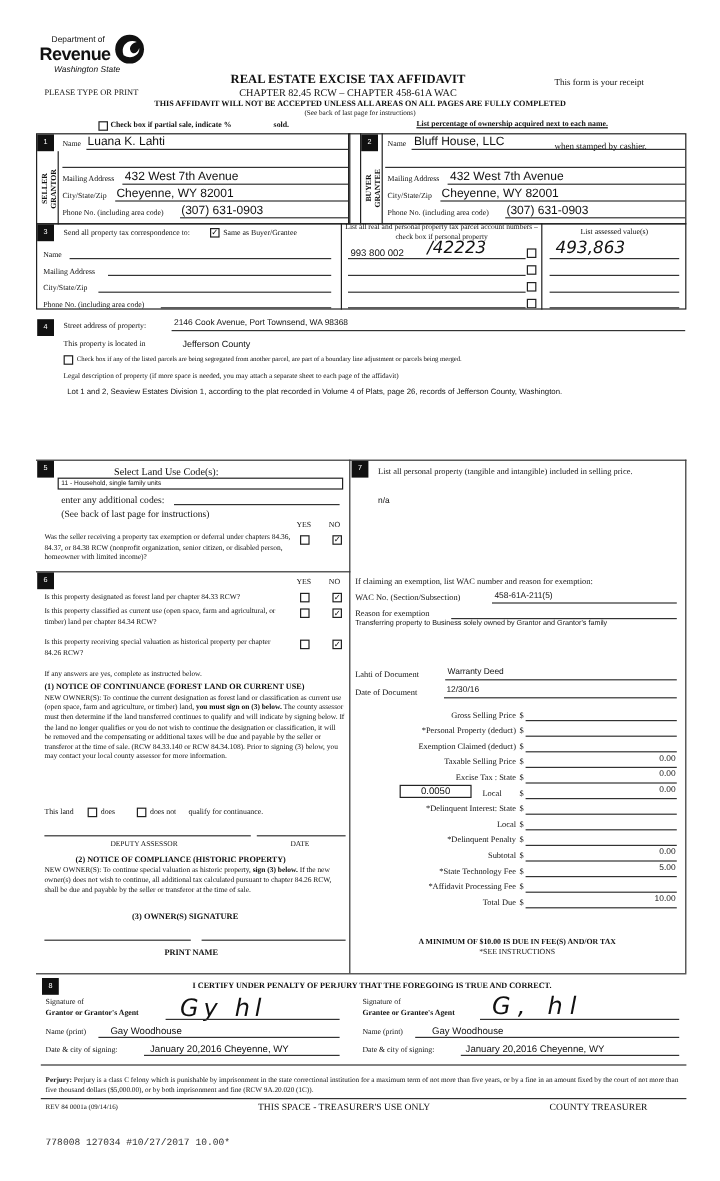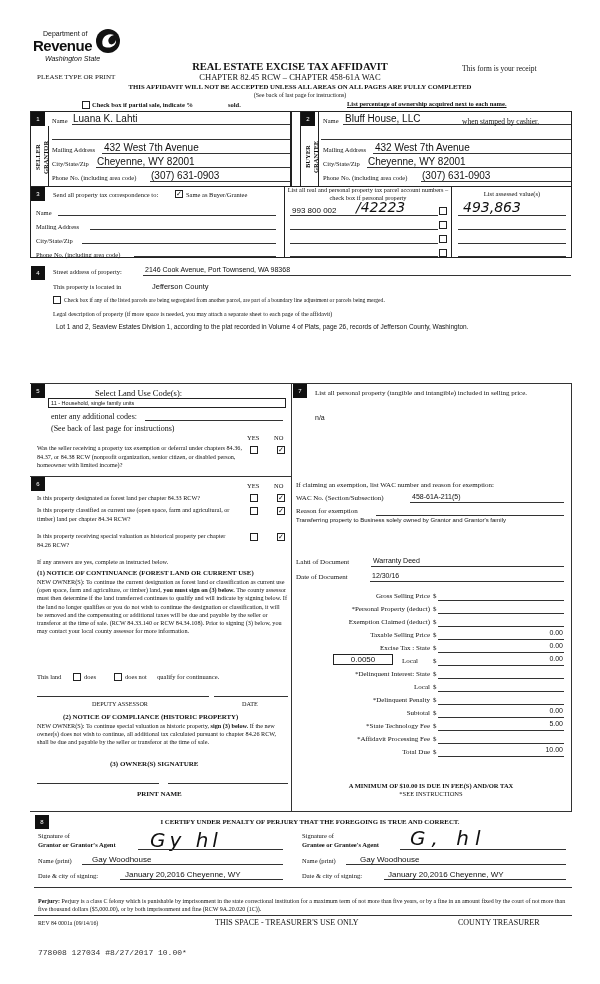--- a/index.html
+++ b/index.html
@@ -306,13 +306,13 @@
 <div class="abs" style="left:34px;top:887px;width:538px;height:1px;background:#333;"></div>
 
 <div class="abs" style="left:38px;top:897px;width:530px;font-size:6px;line-height:8px;">
   <span class="b">Perjury:</span>
   <span>Perjury is a class C felony which is punishable by imprisonment in the state correctional institution for a maximum term of not more than five years, or by a fine in an amount fixed by the court of not more than five thousand dollars ($5,000.00), or by both imprisonment and fine (RCW 9A.20.020 (1C)).</span>
 </div>
 <div class="abs" style="left:34px;top:915px;width:538px;height:1px;background:#333;"></div>
 <div class="abs" style="left:38px;top:920px;font-size:5.8px;">REV 84 0001a (09/14/16)</div>
 <div class="abs" style="left:215px;top:918px;font-size:8px;">THIS SPACE - TREASURER'S USE ONLY</div>
 <div class="abs" style="left:458px;top:918px;font-size:8px;">COUNTY TREASURER</div>
-<div class="abs mono" style="left:38px;top:948px;font-size:8px;color:#333;">778008 127034 #8/27/2017 10.00*</div>
+<div class="abs mono" style="left:38px;top:948px;font-size:8px;color:#333;">778008 127034 #10/27/2017 10.00*</div>
 
 </body></html>

